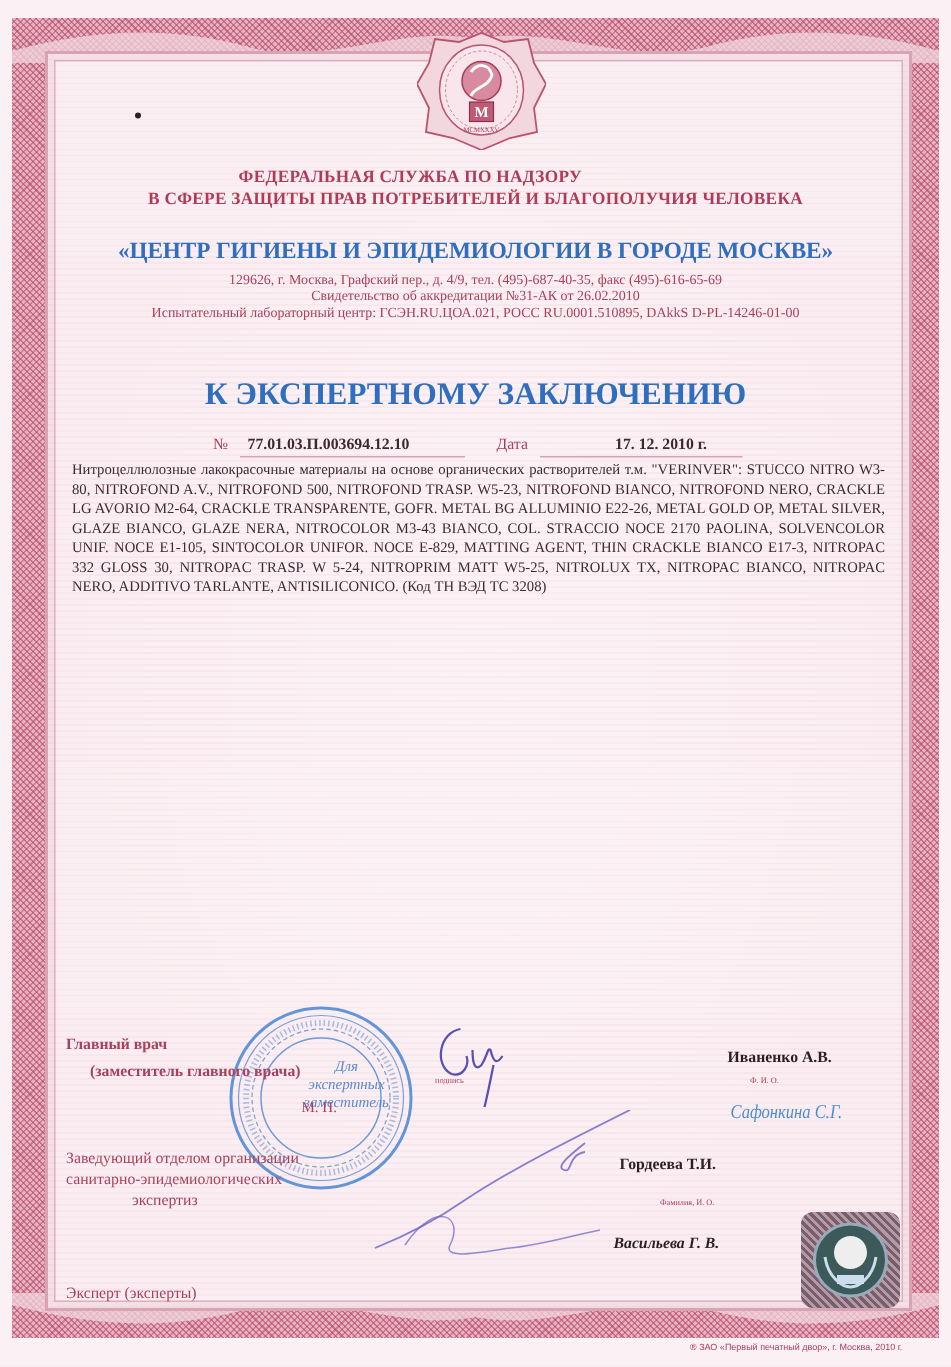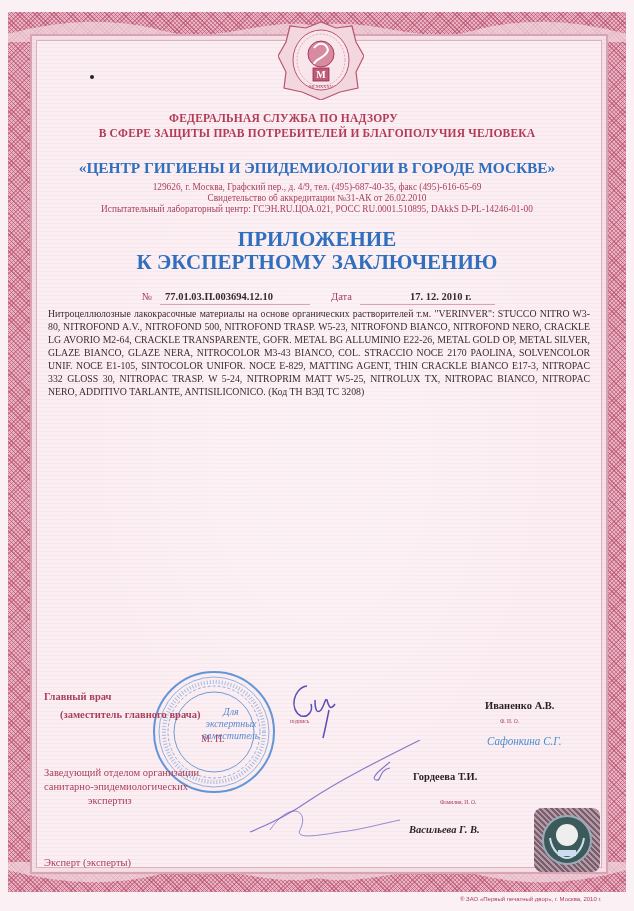--- a/index.html
+++ b/index.html
@@ -60,29 +60,28 @@
     <path d="M43,2 L58,8 L74,6 L78,22 L86,36 L78,52 L80,68 L62,72 L43,80 L24,72 L6,68 L8,52 L0,36 L8,22 L12,6 L28,8 Z" fill="#f3d7df" stroke="#b8546f" stroke-width="1.2"></path>
     <ellipse cx="43" cy="40" rx="28" ry="30" fill="#f8e6ec" stroke="#b8546f" stroke-width="1"></ellipse>
     <ellipse cx="43" cy="40" rx="24" ry="26" fill="none" stroke="#c97a90" stroke-width="0.6" stroke-dasharray="2 1.5"></ellipse>
     <circle cx="43" cy="34" r="13" fill="#d88aa0" stroke="#a83a58" stroke-width="1"></circle>
     <path d="M36,28 C40,22 48,22 50,30 C48,38 38,38 36,44" fill="none" stroke="#fff" stroke-width="2"></path>
     <rect x="35" y="48" width="16" height="13" fill="#c05b77" stroke="#8e2e4a" stroke-width="0.8"></rect>
     <text x="43" y="58" text-anchor="middle" font-family="Liberation Serif, serif" font-size="10" fill="#fff" font-weight="bold">М</text>
     <text x="43" y="68" text-anchor="middle" font-family="Liberation Serif, serif" font-size="4.5" fill="#a83a58">MCMXXXV</text>
   </svg>
 
-  <div class="abs center h-red" style="left:18px;width:531px;top:112px;">ФЕДЕРАЛЬНАЯ СЛУЖБА ПО НАДЗОРУ</div>
+  <div class="abs center h-red" style="left:8px;width:531px;top:112px;">ФЕДЕРАЛЬНАЯ СЛУЖБА ПО НАДЗОРУ</div>
   <div class="abs center h-red" style="left:0;width:634px;top:127px;">В СФЕРЕ ЗАЩИТЫ ПРАВ ПОТРЕБИТЕЛЕЙ И БЛАГОПОЛУЧИЯ  ЧЕЛОВЕКА</div>
   <div class="abs center h-blue" style="left:0;width:634px;top:159px;">«ЦЕНТР ГИГИЕНЫ И ЭПИДЕМИОЛОГИИ В ГОРОДЕ МОСКВЕ»</div>
 
   <div class="abs center addr" style="left:0;width:634px;top:182px;">129626, г. Москва, Графский пер., д. 4/9,  тел. (495)-687-40-35, факс (495)-616-65-69</div>
   <div class="abs center addr" style="left:0;width:634px;top:193px;">Свидетельство об аккредитации №31-АК от 26.02.2010</div>
   <div class="abs center addr" style="left:0;width:634px;top:204px;">Испытательный лабораторный центр:  ГСЭН.RU.ЦОА.021,  РОСС RU.0001.510895,  DAkkS  D-PL-14246-01-00</div>
 
-  <div class="abs center title" style="left:0;width:634px;top:227px;">ПРИЛОЖЕНИЕ</div>
   <div class="abs center title" style="left:0;width:634px;top:250px;">К ЭКСПЕРТНОМУ ЗАКЛЮЧЕНИЮ</div>
 
   <span class="abs meta-label" style="left:142px;top:291px;">№</span>
   <span class="abs meta-val" style="left:165px;top:291px;">77.01.03.П.003694.12.10</span>
   <div class="abs" style="left:160px;top:304px;width:150px;border-bottom:1px solid #d9a3b4;"></div>
   <span class="abs meta-label" style="left:331px;top:291px;">Дата</span>
   <span class="abs meta-val" style="left:410px;top:291px;">17. 12. 2010 г.</span>
   <div class="abs" style="left:360px;top:304px;width:135px;border-bottom:1px solid #d9a3b4;"></div>
 
   <div class="abs body-text" style="left:48px;top:307px;width:542px;">Нитроцеллюлозные лакокрасочные материалы на основе органических растворителей т.м. "VERINVER": STUCCO NITRO W3-80, NITROFOND A.V.,  NITROFOND 500,  NITROFOND TRASP. W5-23,  NITROFOND BIANCO,  NITROFOND NERO,  CRACKLE LG AVORIO M2-64,  CRACKLE TRANSPARENTE,  GOFR. METAL BG ALLUMINIO E22-26,  METAL GOLD OP,  METAL SILVER, GLAZE BIANCO,  GLAZE NERA,  NITROCOLOR M3-43 BIANCO,  COL. STRACCIO NOCE 2170 PAOLINA,  SOLVENCOLOR UNIF. NOCE E1-105,  SINTOCOLOR UNIFOR. NOCE E-829,  MATTING AGENT,  THIN CRACKLE BIANCO E17-3,  NITROPAC 332 GLOSS 30,  NITROPAC TRASP. W 5-24,  NITROPRIM MATT W5-25,  NITROLUX TX,  NITROPAC BIANCO,  NITROPAC NERO,  ADDITIVO TARLANTE,  ANTISILICONICO. (Код ТН ВЭД ТС 3208)</div>

